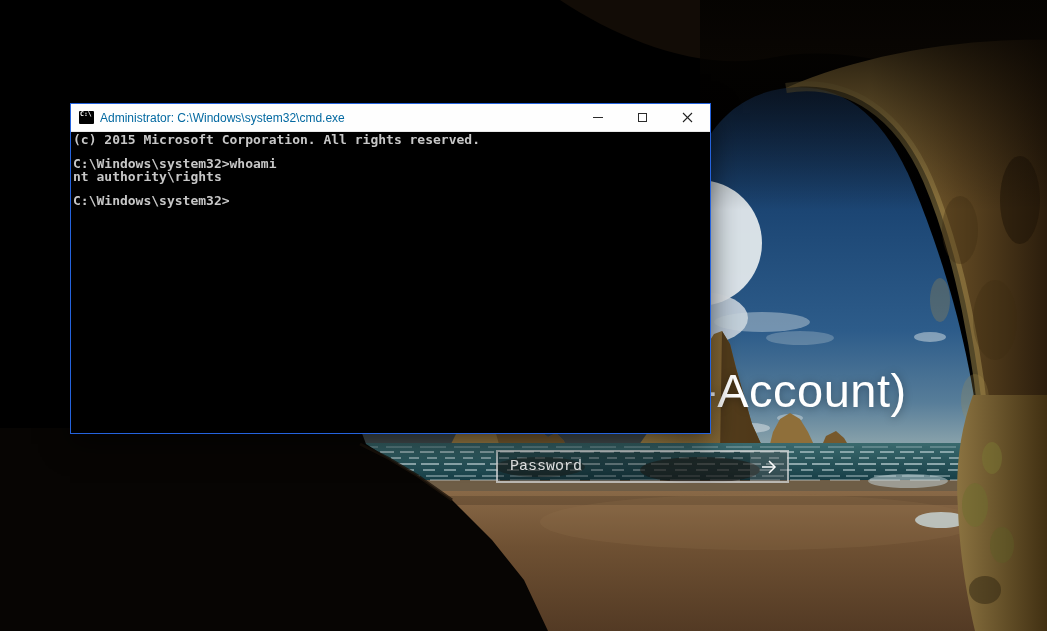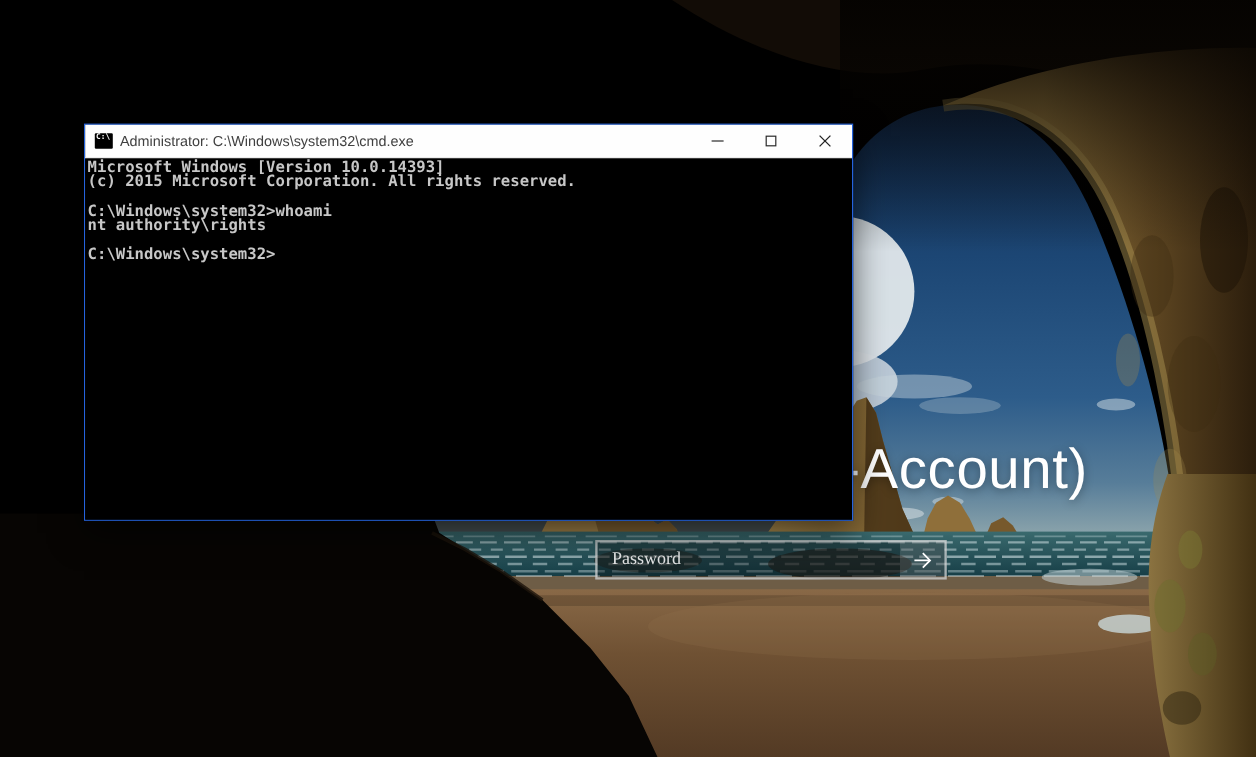--- a/index.html
+++ b/index.html
@@ -9,34 +9,34 @@
   #wallpaper{position:absolute;inset:0;display:block;}
   
   .account-name{position:absolute;left:701px;top:363px;font-size:47px;font-weight:200;
     color:#ffffff;letter-spacing:.5px;text-shadow:0 1px 8px rgba(0,0,0,.35);
     font-family:"Liberation Sans",sans-serif;}
   
   .password-row{position:absolute;left:496px;top:450px;width:293px;height:33px;
     display:flex;align-items:stretch;border:2px solid rgba(255,255,255,.62);
     background:rgba(12,18,20,.35);box-sizing:border-box;}
   .password-input{flex:1;min-width:0;background:transparent;border:none;outline:none;
-    color:#fca5a5;font-size:15px;padding:0 8px 0 12px;font-family:Liberation Serif, serif;}
+    color:#fca5a5;font-size:15px;padding:0 8px 0 12px;font-family:Liberation Mono, monospace;}
   .password-input::placeholder{color:rgba(255,255,255,.88);opacity:1;}
   .password-submit{width:37px;border:none;outline:none;cursor:pointer;
     background:rgba(255,255,255,.13);display:flex;align-items:center;justify-content:center;padding:0;}
   
   .cmd-window{position:absolute;left:70px;top:103px;width:641px;height:331px;
     border:1px solid #2563dd;box-sizing:border-box;background:#000;
     box-shadow:0 10px 26px rgba(0,0,0,.6);}
   .titlebar{height:28px;background:#fefefe;display:flex;align-items:center;
     border-bottom:1px solid #e8e8e8;box-sizing:border-box;}
   .cmd-icon{width:15px;height:13px;background:#000;border-radius:1px;margin:0 6px 0 8px;
     color:#fff;font-family:"DejaVu Sans Mono",monospace;font-size:6.5px;font-weight:700;
     line-height:7px;padding-left:1px;box-sizing:border-box;flex:0 0 auto;}
-  .title-text{font-size:12px;color:#404040;white-space:nowrap;overflow:hidden;flex:1;}
+  .title-text{font-size:12px;color:#0369a1;white-space:nowrap;overflow:hidden;flex:1;}
   .win-btn{width:45px;height:28px;display:flex;align-items:center;justify-content:center;
     background:transparent;border:none;padding:0;cursor:pointer;flex:0 0 auto;}
   .glyph-min{width:10px;height:0;border-top:1px solid #2b2b2b;}
   .glyph-max{width:9px;height:9px;border:1px solid #2b2b2b;box-sizing:border-box;}
   
   .terminal{position:absolute;left:0;top:28px;right:0;bottom:0;background:#000;
     padding:2px 0 0 2px;cursor:text;overflow:hidden;}
   .term-line{font-family:"DejaVu Sans Mono",monospace;font-weight:700;font-size:13px;
     line-height:12.2px;height:12.2px;color:#c7c7c7;white-space:pre;letter-spacing:0;}
 </style>
@@ -176,21 +176,20 @@
         <span class="glyph-max"></span>
       </button>
       <button class="win-btn">
         <svg width="11" height="11" viewBox="0 0 11 11">
           <line x1="1" y1="1" x2="10" y2="10" stroke="#222" stroke-width="1.1"></line>
           <line x1="10" y1="1" x2="1" y2="10" stroke="#222" stroke-width="1.1"></line>
         </svg>
       </button>
     </div>
     <div class="terminal">
-      <div class="term-line">Microsoft Windows [Version 10.0.14393]</div>
       <div class="term-line">(c) 2015 Microsoft Corporation. All rights reserved.</div>
       <div class="term-line"></div>
       <div class="term-line">C:\Windows\system32&gt;whoami</div>
       <div class="term-line">nt authority\rights</div>
       <div class="term-line"></div>
       <div class="term-line">C:\Windows\system32&gt;</div>
     </div>
   </div>
 
 </div>

